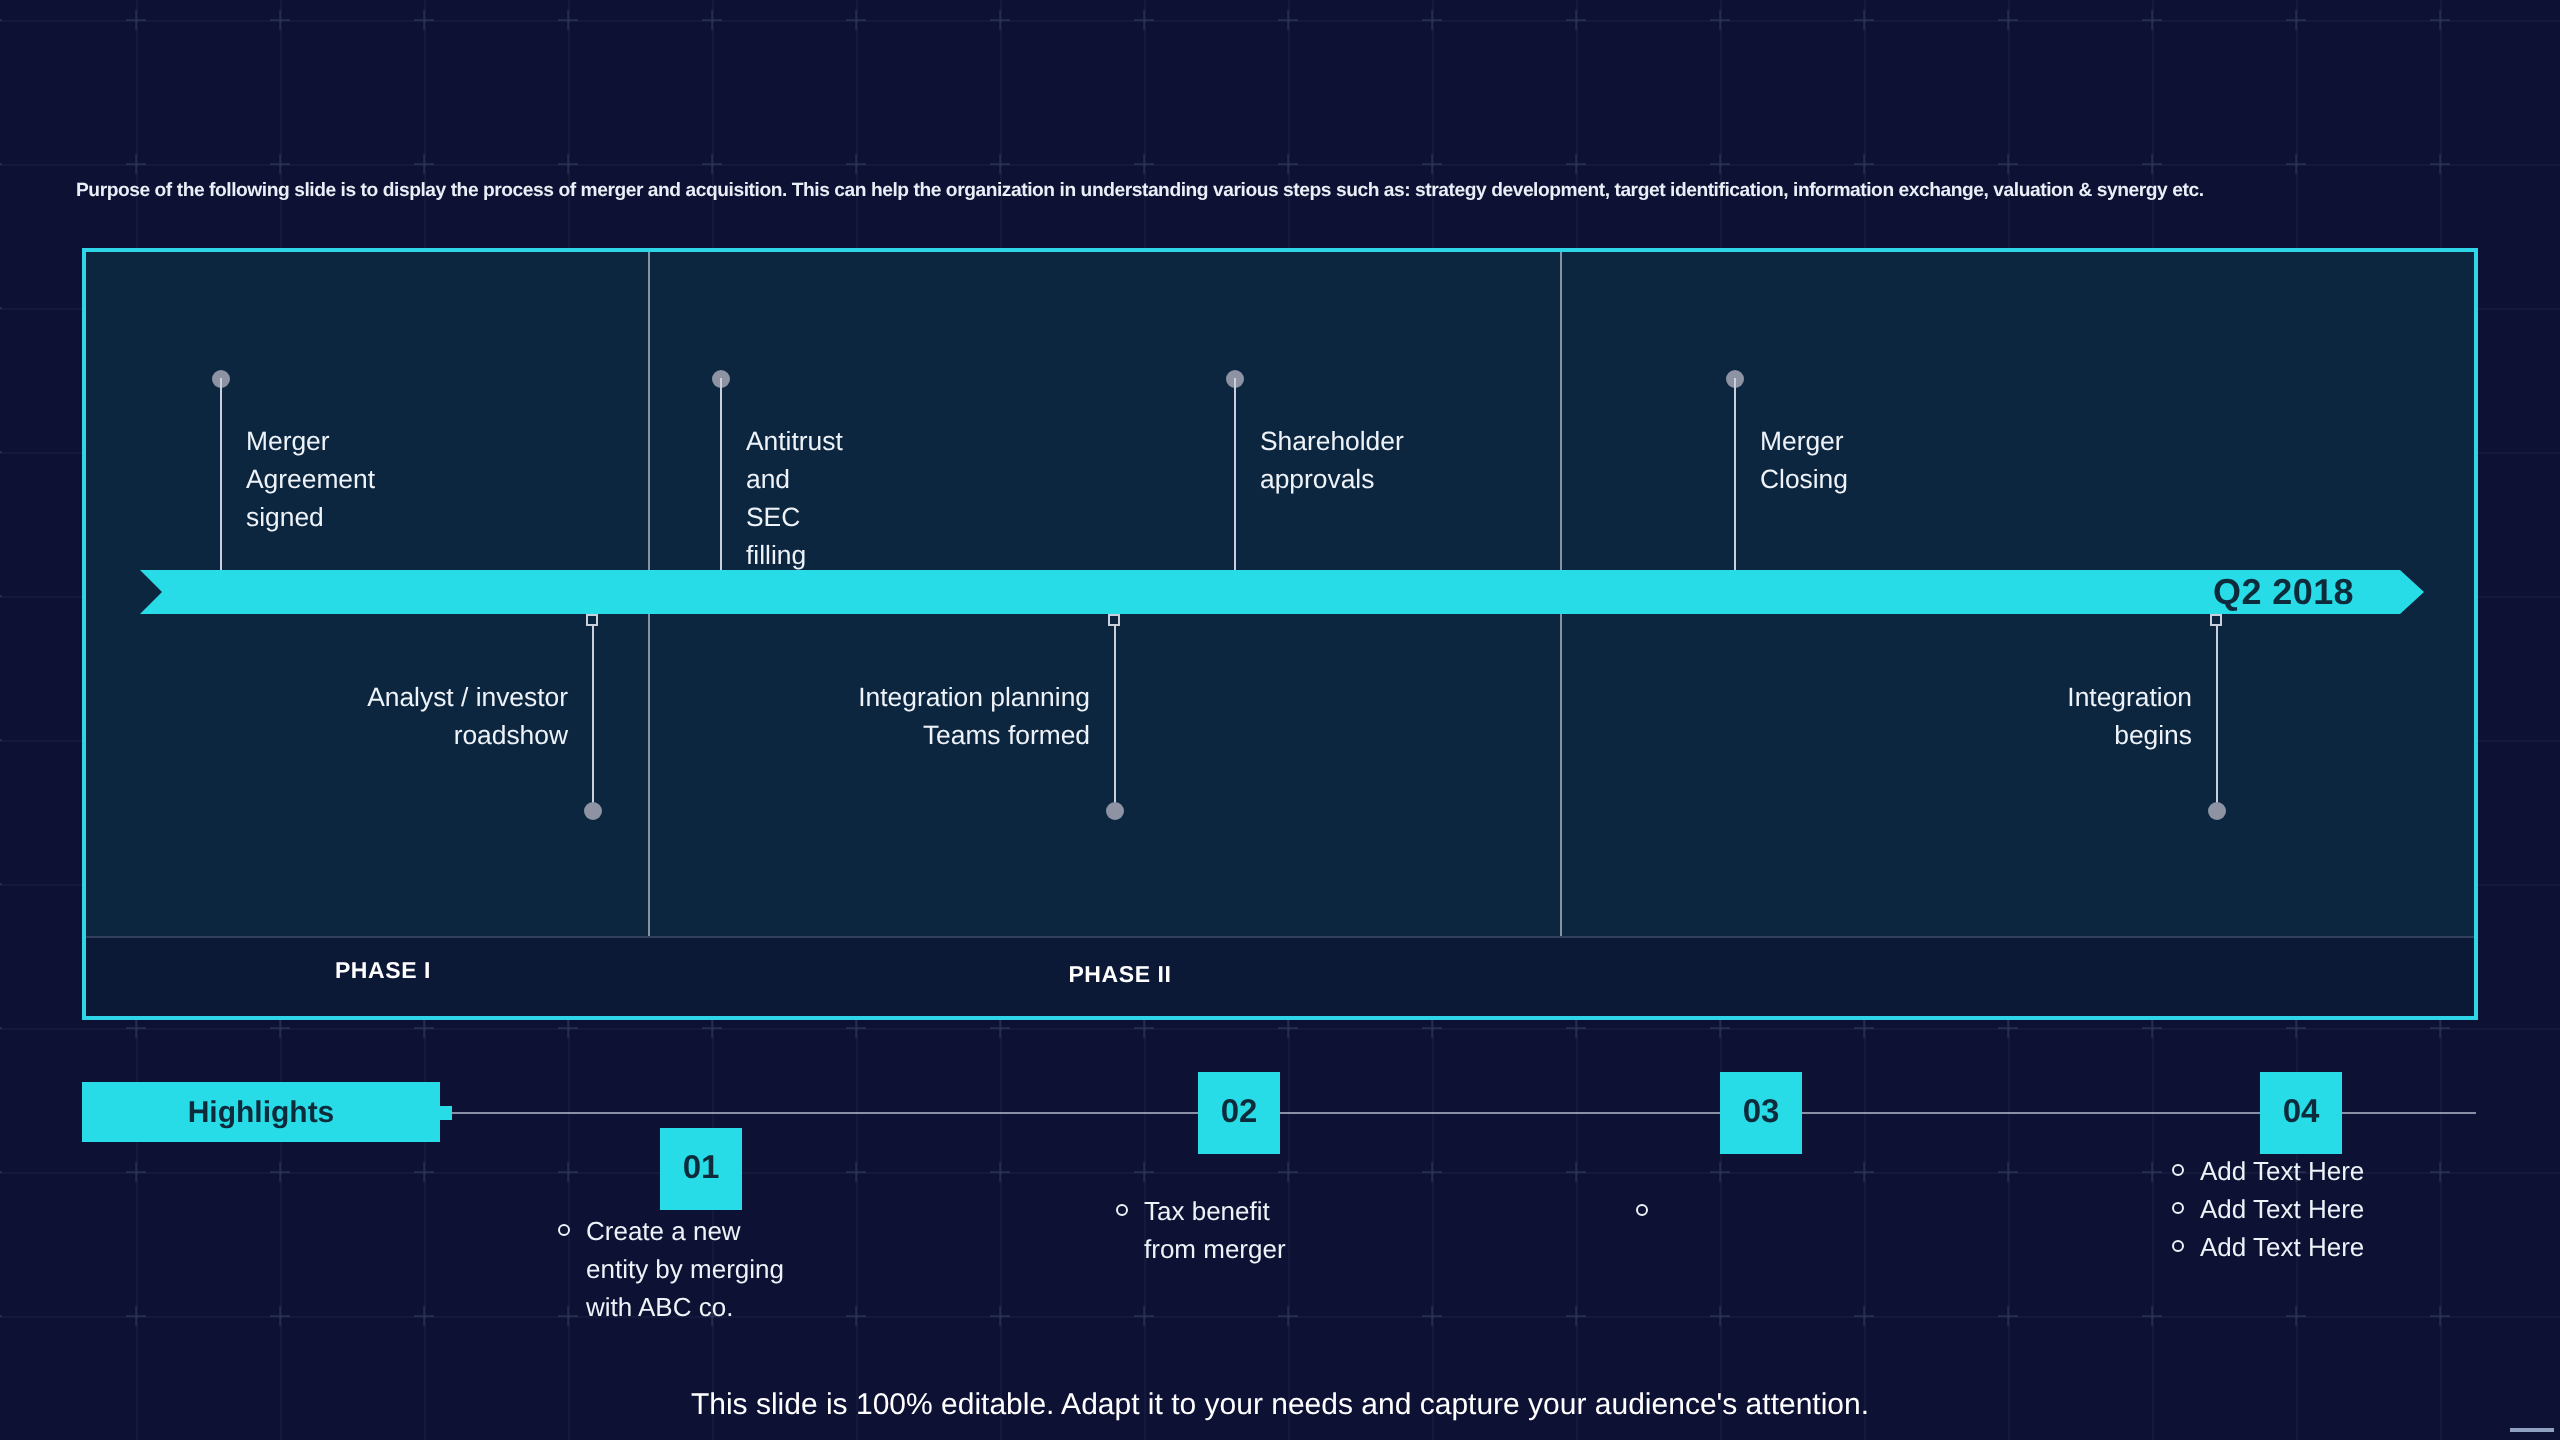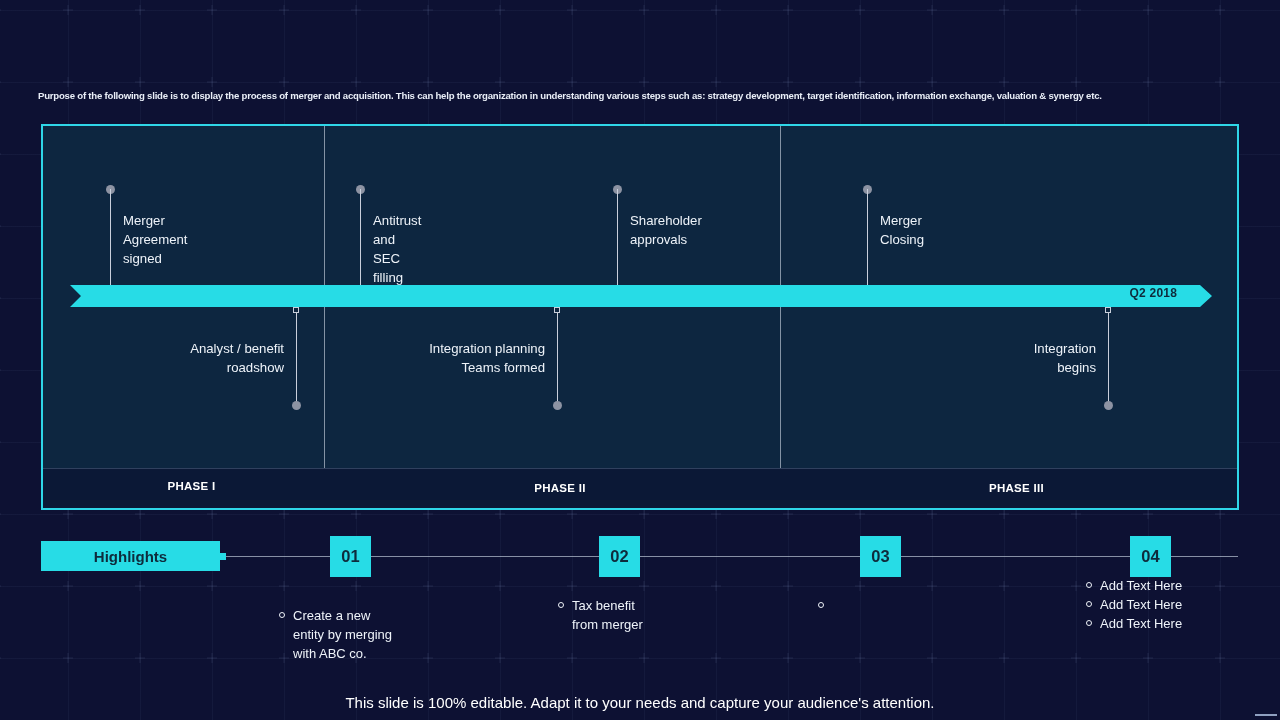--- a/index.html
+++ b/index.html
@@ -69,21 +69,21 @@
 
   
   .arrow-bar {
     position: absolute; left: 27px; top: 159px;
     width: 1142px; height: 22px;
     background: #27dce6;
     clip-path: polygon(0 0, 1130px 0, 1142px 11px, 1130px 22px, 0 22px, 11px 11px);
   }
   .arrow-quarter {
     position: absolute; right: 60px; top: 160px;
-    font-size: 12px; font-weight: 700; color: #0e2b3c;
+    font-size: 18px; font-weight: 700; color: #0e2b3c;
     letter-spacing: .2px;
   }
 
   
   .ms { position: absolute; }
   .ms .stem {
     position: absolute; width: 1px; background: #c9cfdb; left: 0;
   }
   .ms .dot {
     position: absolute; width: 9px; height: 9px; border-radius: 50%;
@@ -193,21 +193,21 @@
 Closing</span>
       </div>
 
       <div class="arrow-bar"></div>
       <div class="arrow-quarter">Q2 2018</div>
 
       <div class="ms below" style="left:253px; top:181px;">
         <span class="sq" style="top:0;"></span>
         <span class="stem" style="top:6px; height:91px;"></span>
         <span class="dot" style="top:94px;"></span>
-        <span class="txt" style="top:32px; width:200px;">Analyst / benefit
+        <span class="txt" style="top:32px; width:200px;">Analyst / investor
 roadshow</span>
       </div>
 
       <div class="ms below" style="left:514px; top:181px;">
         <span class="sq" style="top:0;"></span>
         <span class="stem" style="top:6px; height:91px;"></span>
         <span class="dot" style="top:94px;"></span>
         <span class="txt" style="top:32px; width:200px;">Integration planning
 Teams formed</span>
       </div>
@@ -216,30 +216,29 @@
         <span class="sq" style="top:0;"></span>
         <span class="stem" style="top:6px; height:91px;"></span>
         <span class="dot" style="top:94px;"></span>
         <span class="txt" style="top:32px; width:200px;">Integration
 begins</span>
       </div>
 
       <div class="phase-strip"></div>
       <div class="phase-label p1" style="left:0; width:281px;">PHASE I</div>
       <div class="phase-label" style="left:281px; width:456px;">PHASE II</div>
-      <div class="phase-label" style="left:737px; width:457px;">PHASE III</div>
 
     </div>
   </div>
 
   <div class="hl-line"></div>
   <div class="hl-sq"></div>
   <div class="hl-badge">Highlights</div>
 
-  <div class="num-box" style="left:330px;">01</div>
+  <div class="num-box" style="left:330px;margin-top:28px;">01</div>
   <div class="num-box" style="left:599px;">02</div>
   <div class="num-box" style="left:860px;text-align:center;">03</div>
   <div class="num-box" style="left:1130px;">04</div>
 
   <div class="hl-col" style="left:279px; top:606px; width:180px;">
     <div class="bullet-row">
       <span class="bullet-dot"></span>
       <span class="bullet-text">Create a new
 entity by merging
 with ABC co.</span>

